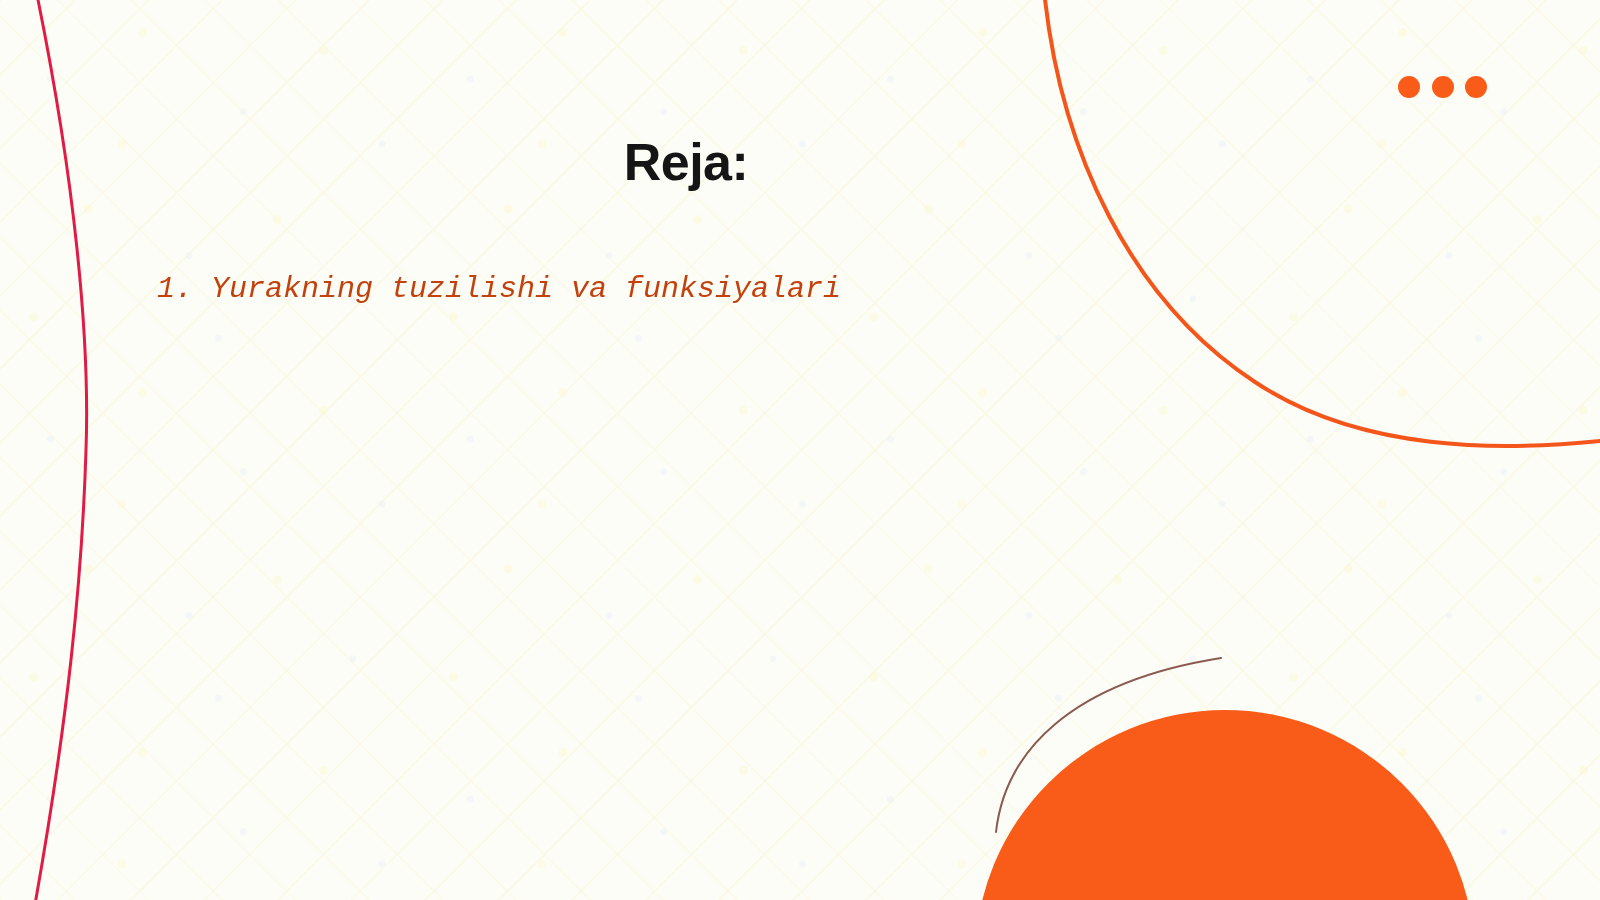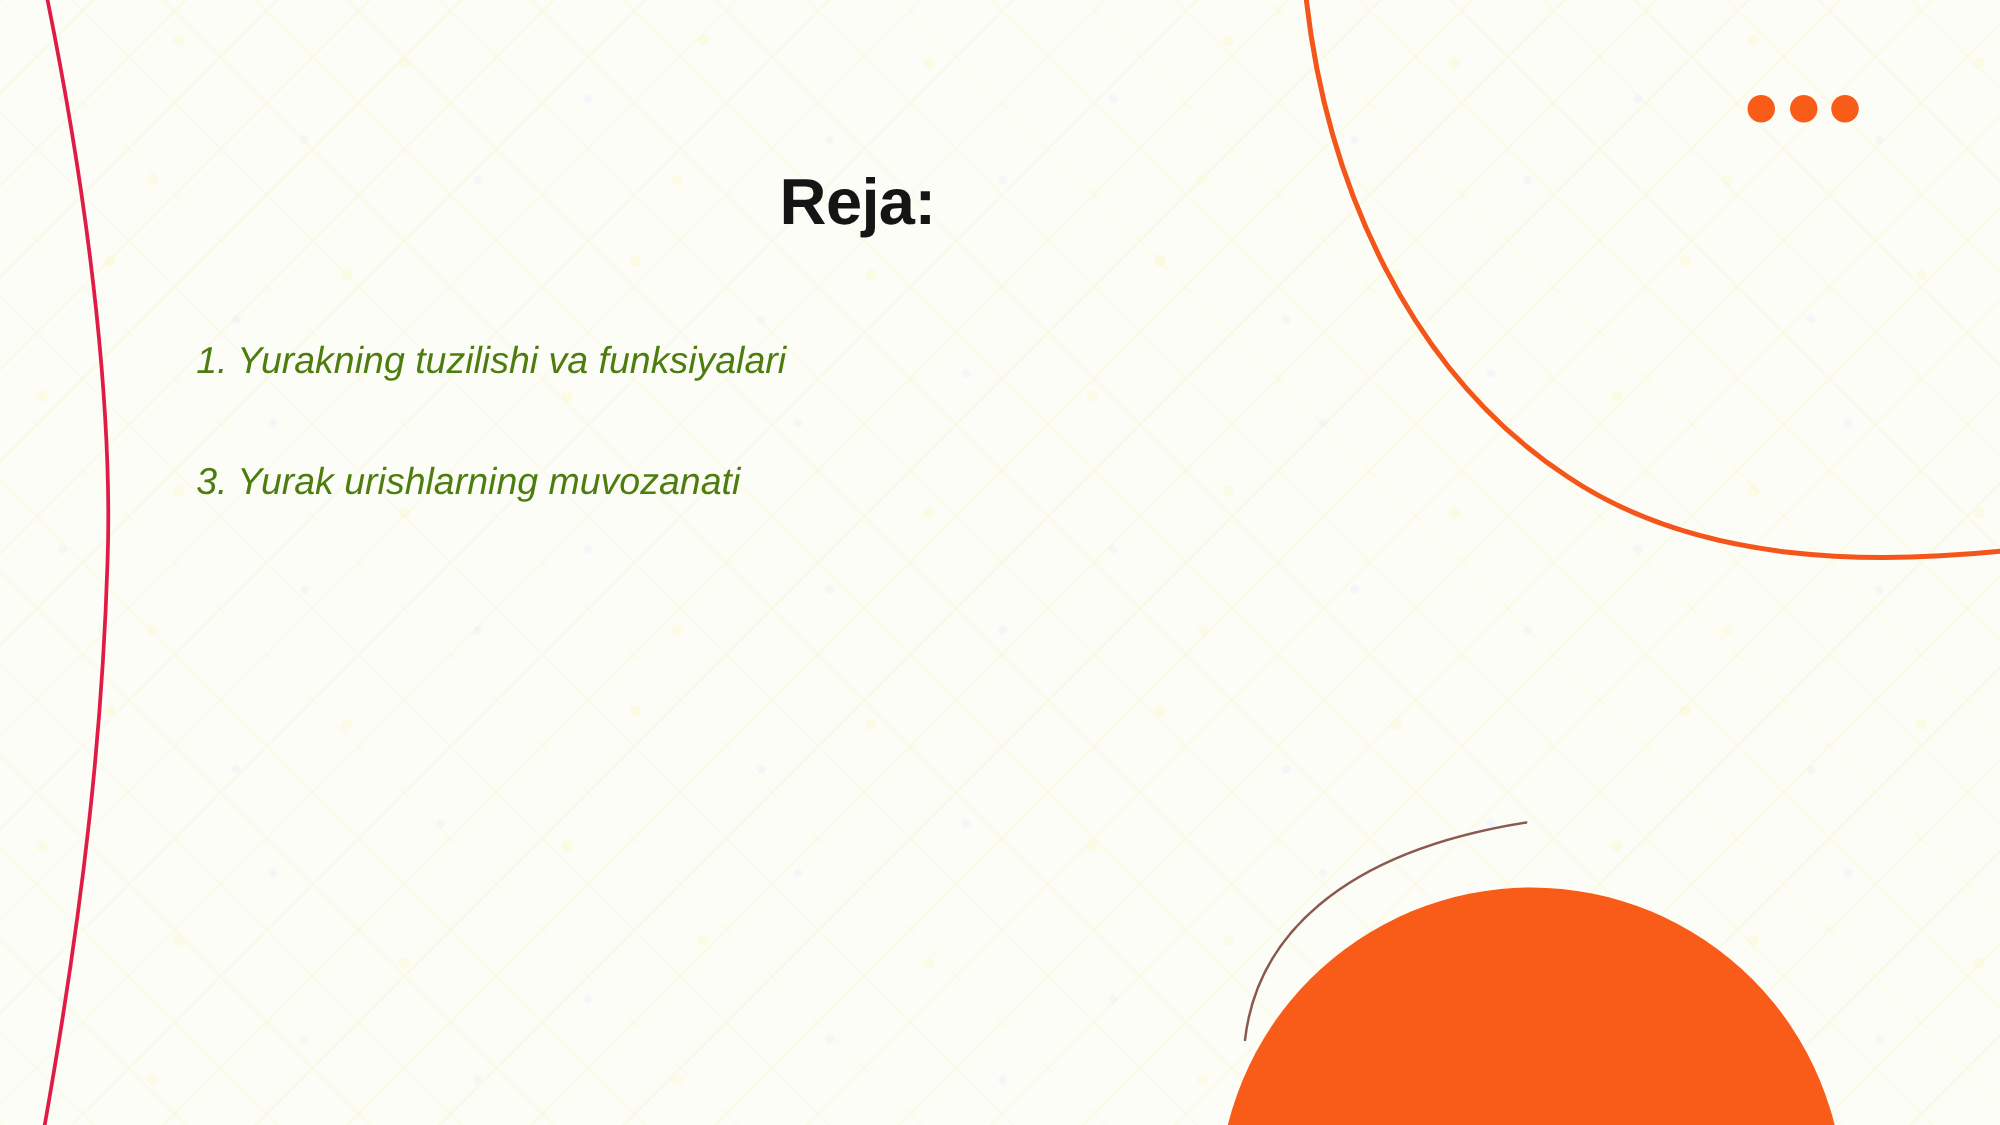--- a/index.html
+++ b/index.html
@@ -106,26 +106,26 @@
     top: 274px;
     width: 900px;
     margin: 0;
     padding: 0;
     list-style: none;
   }
   .agenda-item {
     font-size: 30px;
     font-style: italic;
     font-weight: normal;
-    color: #4d7c0f;
+    color: #c2410c;
     line-height: 1.0;
     height: 42px;
     margin-bottom: 55px;
     white-space: nowrap;
-    font-family: Liberation Sans, sans-serif;
+    font-family: Liberation Mono, monospace;
   }
   .agenda-item:last-child { margin-bottom: 0; }
 </style>
 </head>
 <body>
 
 <div class="slide">
 
   <div class="bg-base"></div>
   <div class="bg-chevron"></div>
@@ -145,17 +145,16 @@
 
     <circle cx="1225" cy="960" r="250" fill="#f95b18"></circle>
   </svg>
 
   <div class="content">
 
     <div class="slide-title">Reja:</div>
 
     <ul class="agenda-list">
       <li class="agenda-item">1. Yurakning tuzilishi va funksiyalari</li>
-      <li class="agenda-item">3. Yurak urishlarning muvozanati</li>
     </ul>
 
   </div>
 </div>
 
 </body></html>

